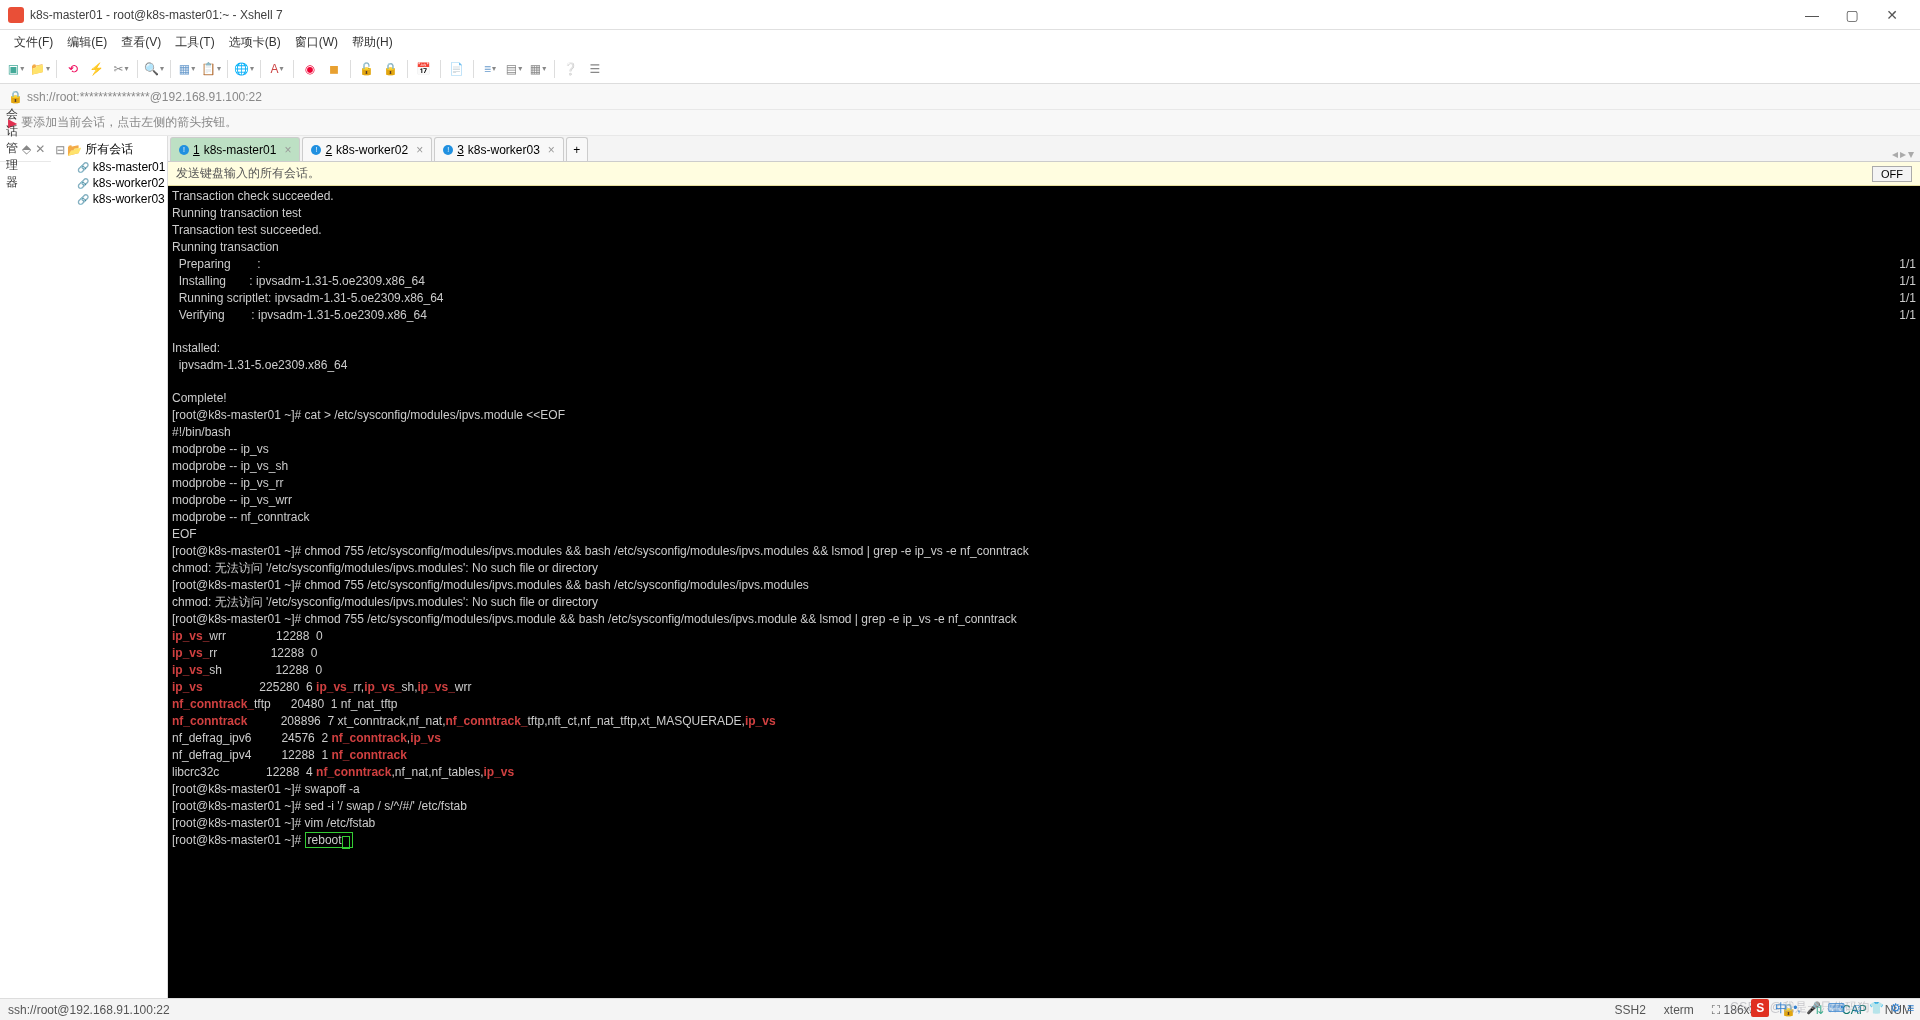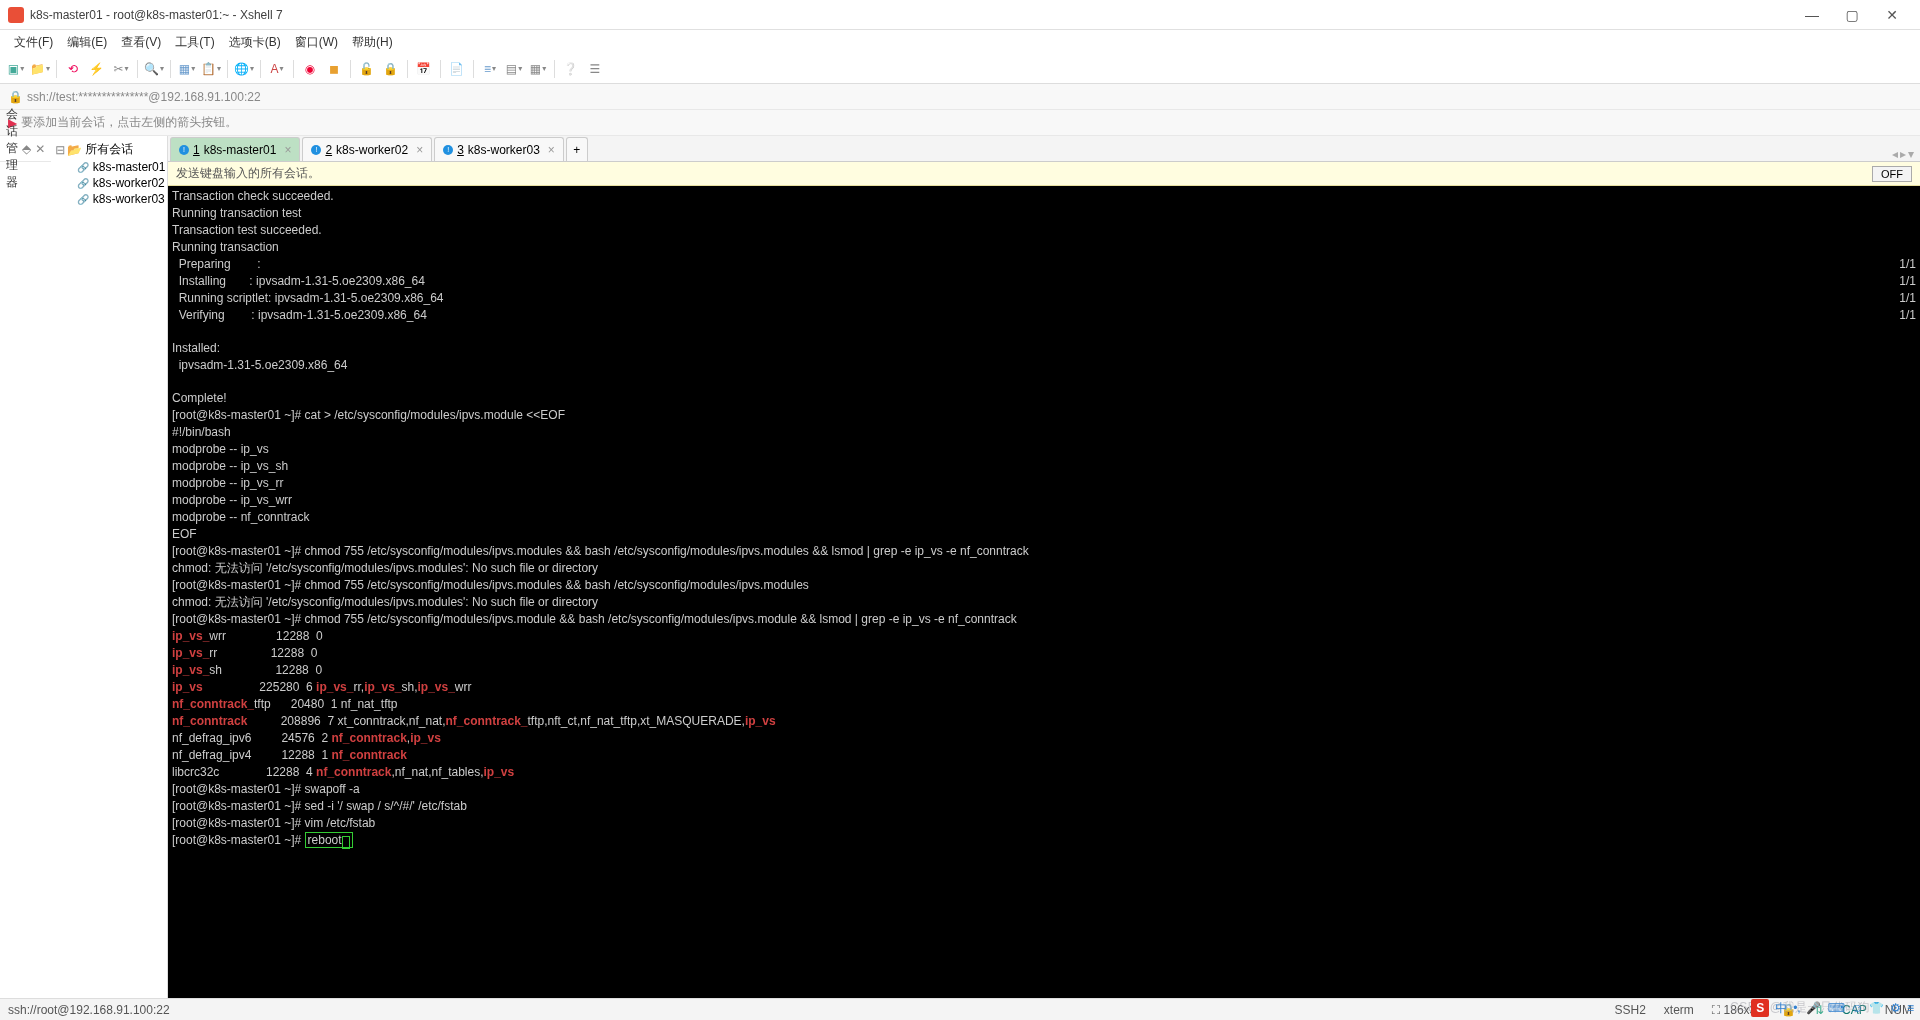--- a/index.html
+++ b/index.html
@@ -108,21 +108,21 @@
   <span class="tbtn dd" style="color:#69c">≡</span>
   <span class="tbtn dd" style="color:#888">▤</span>
   <span class="tbtn dd" style="color:#888">▦</span>
   <span class="sep"></span>
   <span class="tbtn" style="color:#39c">❔</span>
   <span class="tbtn" style="color:#888">☰</span>
 </div>
 
 <div class="addressbar">
   <span class="lock">🔒</span>
-  <span>ssh://test:***************@192.168.91.100:22</span>
+  <span>ssh://root:***************@192.168.91.100:22</span>
 </div>
 
 <div class="hintbar">
   <span class="flag">▶</span>
   <span>要添加当前会话，点击左侧的箭头按钮。</span>
 </div>
 
 <div class="mainrow">
   <div class="sidebar">
     <div class="side-hdr">

